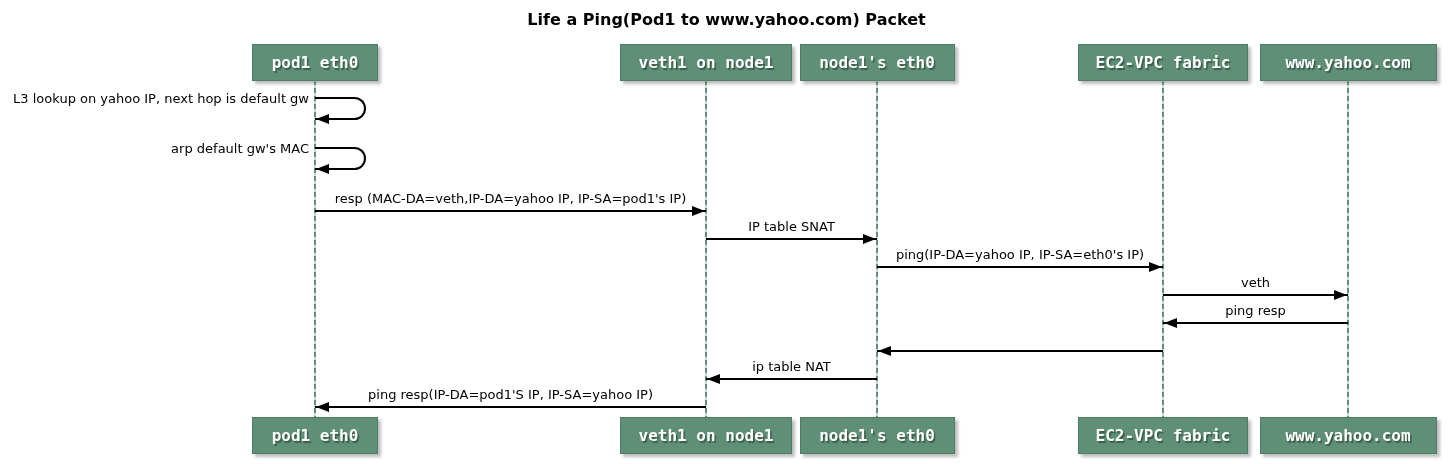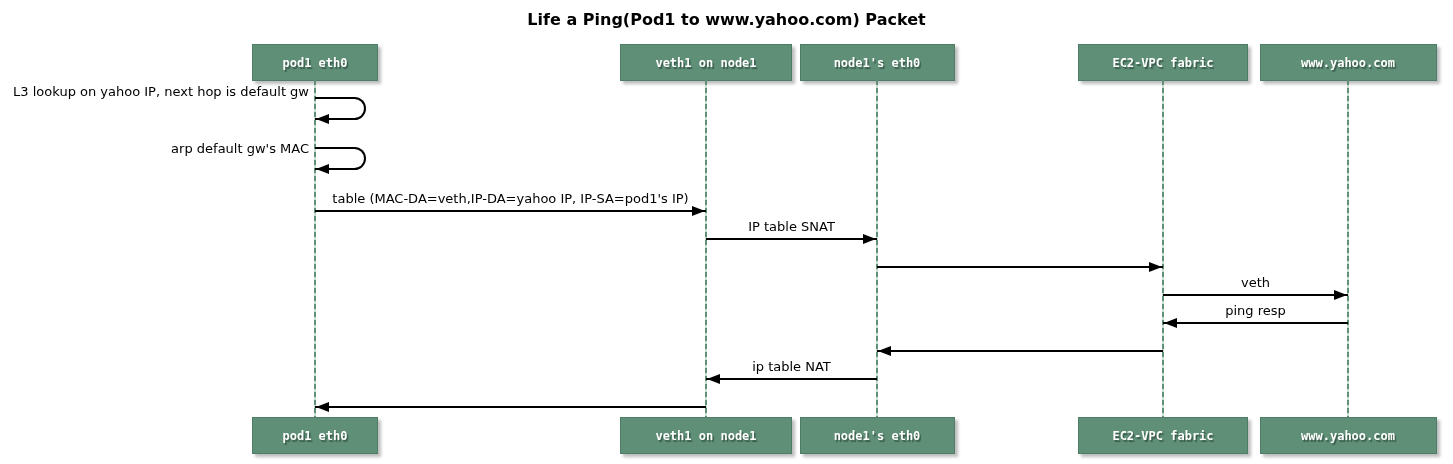--- a/index.html
+++ b/index.html
@@ -29,21 +29,21 @@
   .actor-box {
     position: absolute;
     height: 37px;
     box-sizing: border-box;
     background: var(--actor-fill, #5F9077);
     border: 1px solid var(--actor-border, #4E7D67);
     box-shadow: 3px 3px 3px #bdbdbd;
     color: var(--actor-text, #fff);
     font-family: "DejaVu Sans Mono", monospace;
     font-weight: bold;
-    font-size: 12px;
+    font-size: 16px;
     display: flex;
     align-items: center;
     justify-content: center;
     text-shadow: 1.5px 1.5px 1px #3a5c4b;
     white-space: nowrap;
   }
   .lifeline {
     position: absolute;
     width: 2px;
     background: repeating-linear-gradient(
@@ -103,38 +103,40 @@
     <div class="actor-box" style="left: 799.5px; top: 417px; width: 155px;">node1's eth0</div>
     <div class="lifeline" style="left: 876px; top: 80px; height: 337px;"></div>
     <div class="actor-box" style="left: 1078px; top: 44px; width: 170px;">EC2-VPC fabric</div>
     <div class="actor-box" style="left: 1078px; top: 417px; width: 170px;">EC2-VPC fabric</div>
     <div class="lifeline" style="left: 1162px; top: 80px; height: 337px;"></div>
     <div class="actor-box" style="left: 1259.5px; top: 44px; width: 177px;">www.yahoo.com</div>
     <div class="actor-box" style="left: 1259.5px; top: 417px; width: 177px;">www.yahoo.com</div>
     <div class="lifeline" style="left: 1347px; top: 80px; height: 337px;"></div>
     <div class="self-loop" style="left: 315px; top: 97px;"></div>
     <div class="arrowhead left" style="left: 316px; top: 114px;"></div>
-    <div class="msg-label" style="right: 1144px; top: 84px; margin-left: 13px;">L3 lookup on yahoo IP, next hop is default gw</div>
+    <div class="msg-label" style="right: 1144px; top: 91px; margin-left: 13px;">L3 lookup on yahoo IP, next hop is default gw</div>
     <div class="self-loop" style="left: 315px; top: 147px;"></div>
     <div class="arrowhead left" style="left: 316px; top: 164px;"></div>
     <div class="msg-label" style="right: 1144px; top: 141px;">arp default gw's MAC</div>
     <div class="msg-line" style="left: 315px; top: 210px; width: 391px;"></div>
     <div class="arrowhead right" style="left: 692px; top: 206px;"></div>
-    <div class="msg-label centered" style="left: 510.5px; top: 191px;">table (MAC-DA=veth,IP-DA=yahoo IP, IP-SA=pod1's IP)</div>
+    <div class="msg-label centered" style="left: 510.5px; top: 191px;">resp (MAC-DA=veth,IP-DA=yahoo IP, IP-SA=pod1's IP)</div>
     <div class="msg-line" style="left: 706px; top: 238px; width: 171px;"></div>
     <div class="arrowhead right" style="left: 863px; top: 234px;"></div>
     <div class="msg-label centered" style="left: 791.5px; top: 219px;">IP table SNAT</div>
     <div class="msg-line" style="left: 877px; top: 266px; width: 286px;"></div>
     <div class="arrowhead right" style="left: 1149px; top: 262px;"></div>
+    <div class="msg-label centered" style="left: 1020px; top: 247px;">ping(IP-DA=yahoo IP, IP-SA=eth0's IP)</div>
     <div class="msg-line" style="left: 1163px; top: 294px; width: 185px;"></div>
     <div class="arrowhead right" style="left: 1334px; top: 290px;"></div>
     <div class="msg-label centered" style="left: 1255.5px; top: 275px;">veth</div>
     <div class="msg-line" style="left: 1163px; top: 322px; width: 185px;"></div>
     <div class="arrowhead left" style="left: 1164px; top: 318px;"></div>
     <div class="msg-label centered" style="left: 1255.5px; top: 303px;">ping resp</div>
     <div class="msg-line" style="left: 877px; top: 350px; width: 286px;"></div>
     <div class="arrowhead left" style="left: 878px; top: 346px;"></div>
     <div class="msg-line" style="left: 706px; top: 378px; width: 171px;"></div>
     <div class="arrowhead left" style="left: 707px; top: 374px;"></div>
     <div class="msg-label centered" style="left: 791.5px; top: 359px; text-align: right;">ip table NAT</div>
     <div class="msg-line" style="left: 315px; top: 406px; width: 391px;"></div>
     <div class="arrowhead left" style="left: 316px; top: 402px;"></div>
+    <div class="msg-label centered" style="left: 510.5px; top: 387px;">ping resp(IP-DA=pod1'S IP, IP-SA=yahoo IP)</div>
   </div>
 
 </body></html>

